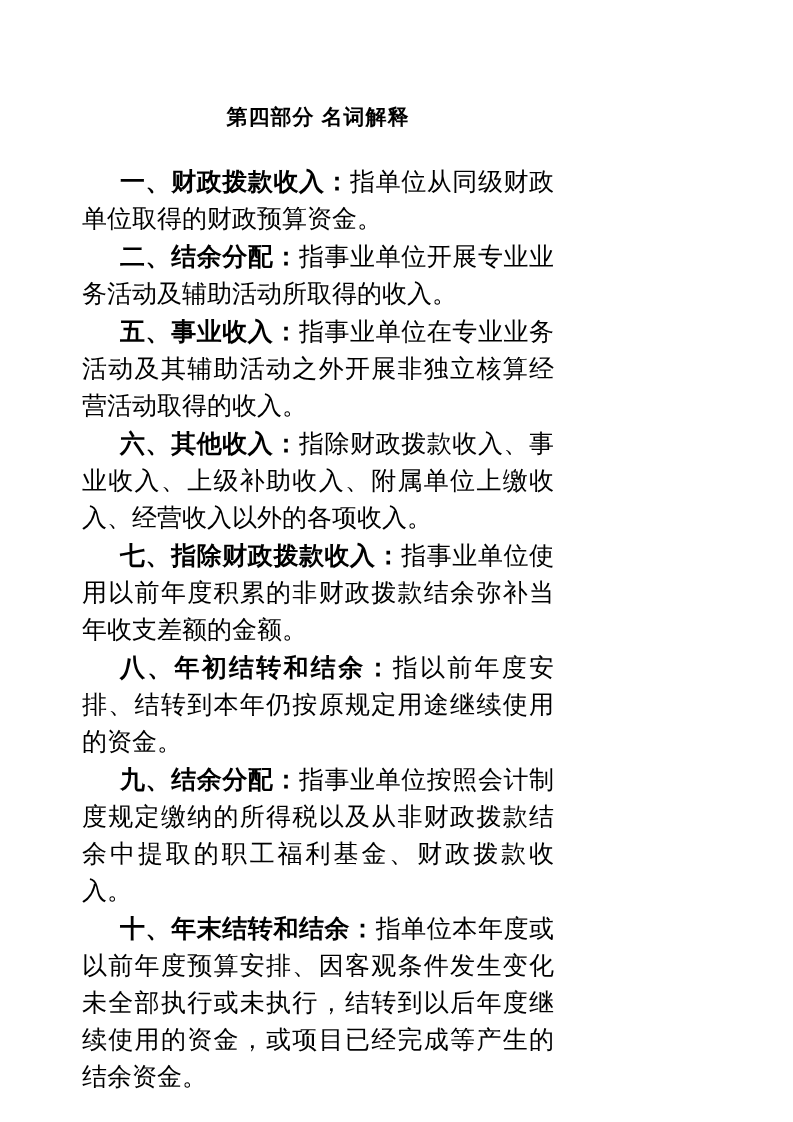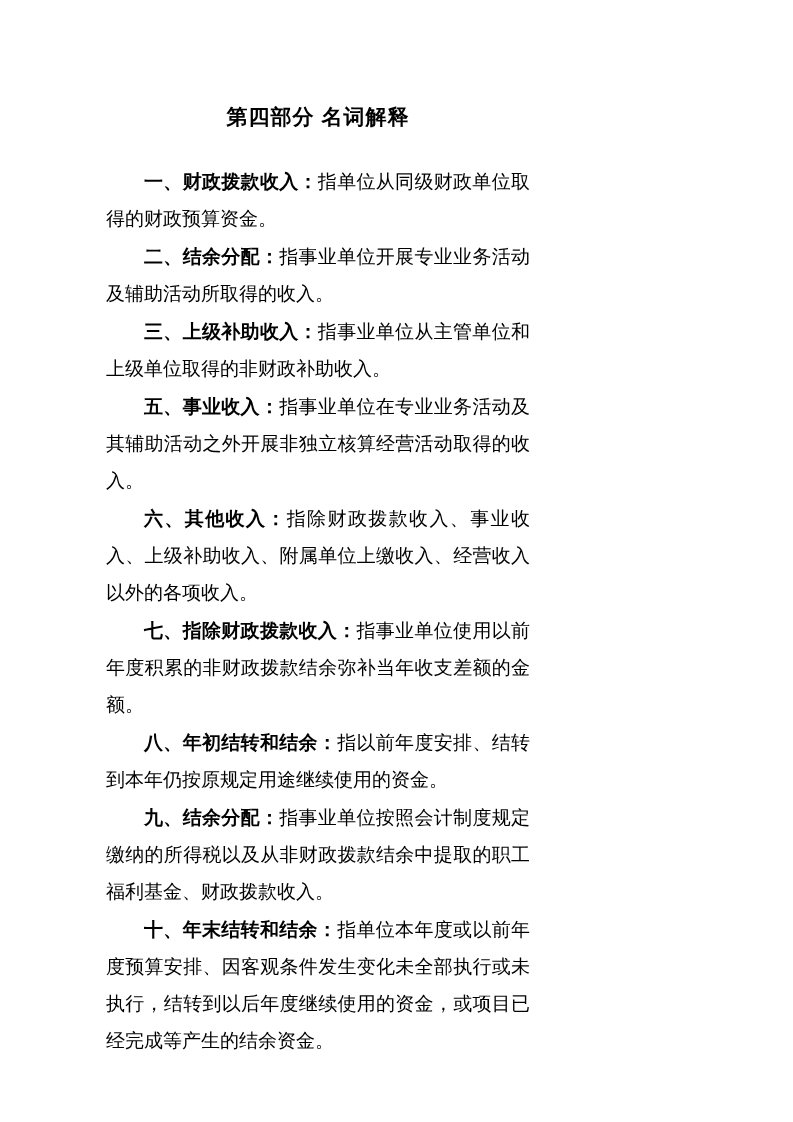--- a/index.html
+++ b/index.html
@@ -12,38 +12,38 @@
     background: #ffffff;
     font-family: "Liberation Serif", "DejaVu Serif", serif;
     color: #000000;
     -webkit-font-smoothing: antialiased;
   }
   .page {
     position: relative;
     width: 636px;
     height: 1122px;
     box-sizing: border-box;
-    padding: 0 106px;
+    padding: 0 82px;
     border-radius: 21px;
   }
   .doc-title {
     margin: 0;
     padding-top: 103px;
     text-align: center;
     font-size: 21px;
     font-weight: bold;
     letter-spacing: 1px;
     font-family: "Liberation Sans", "DejaVu Sans", sans-serif;
   }
   .body-block {
     margin-top: 32px;
   }
   .para {
     margin: 0 0 1px 0;
-    font-size: 19px;
+    font-size: 25px;
     line-height: 37px;
     text-align: justify;
     text-justify: inter-ideograph;
     text-indent: 38px;
   }
   .para .lead {
     font-weight: bold;
     font-family: "Liberation Sans", "DejaVu Sans", sans-serif;
   }
   .para .rest {
@@ -60,23 +60,20 @@
   <div class="body-block">
 
     <p class="para">
       <span class="lead">一、财政拨款收入：</span><span class="rest">指单位从同级财政单位取得的财政预算资金。</span>
     </p>
 
     <p class="para">
       <span class="lead">二、结余分配：</span><span class="rest">指事业单位开展专业业务活动及辅助活动所取得的收入。</span>
     </p>
 
-    <p class="para">
-      <span class="lead">三、上级补助收入：</span><span class="rest">指事业单位从主管单位和上级单位取得的非财政补助收入。</span>
-    </p>
 
 
     <p class="para">
       <span class="lead">五、事业收入：</span><span class="rest">指事业单位在专业业务活动及其辅助活动之外开展非独立核算经营活动取得的收入。</span>
     </p>
 
     <p class="para">
       <span class="lead">六、其他收入：</span><span class="rest">指除财政拨款收入、事业收入、上级补助收入、附属单位上缴收入、经营收入以外的各项收入。</span>
     </p>
 

